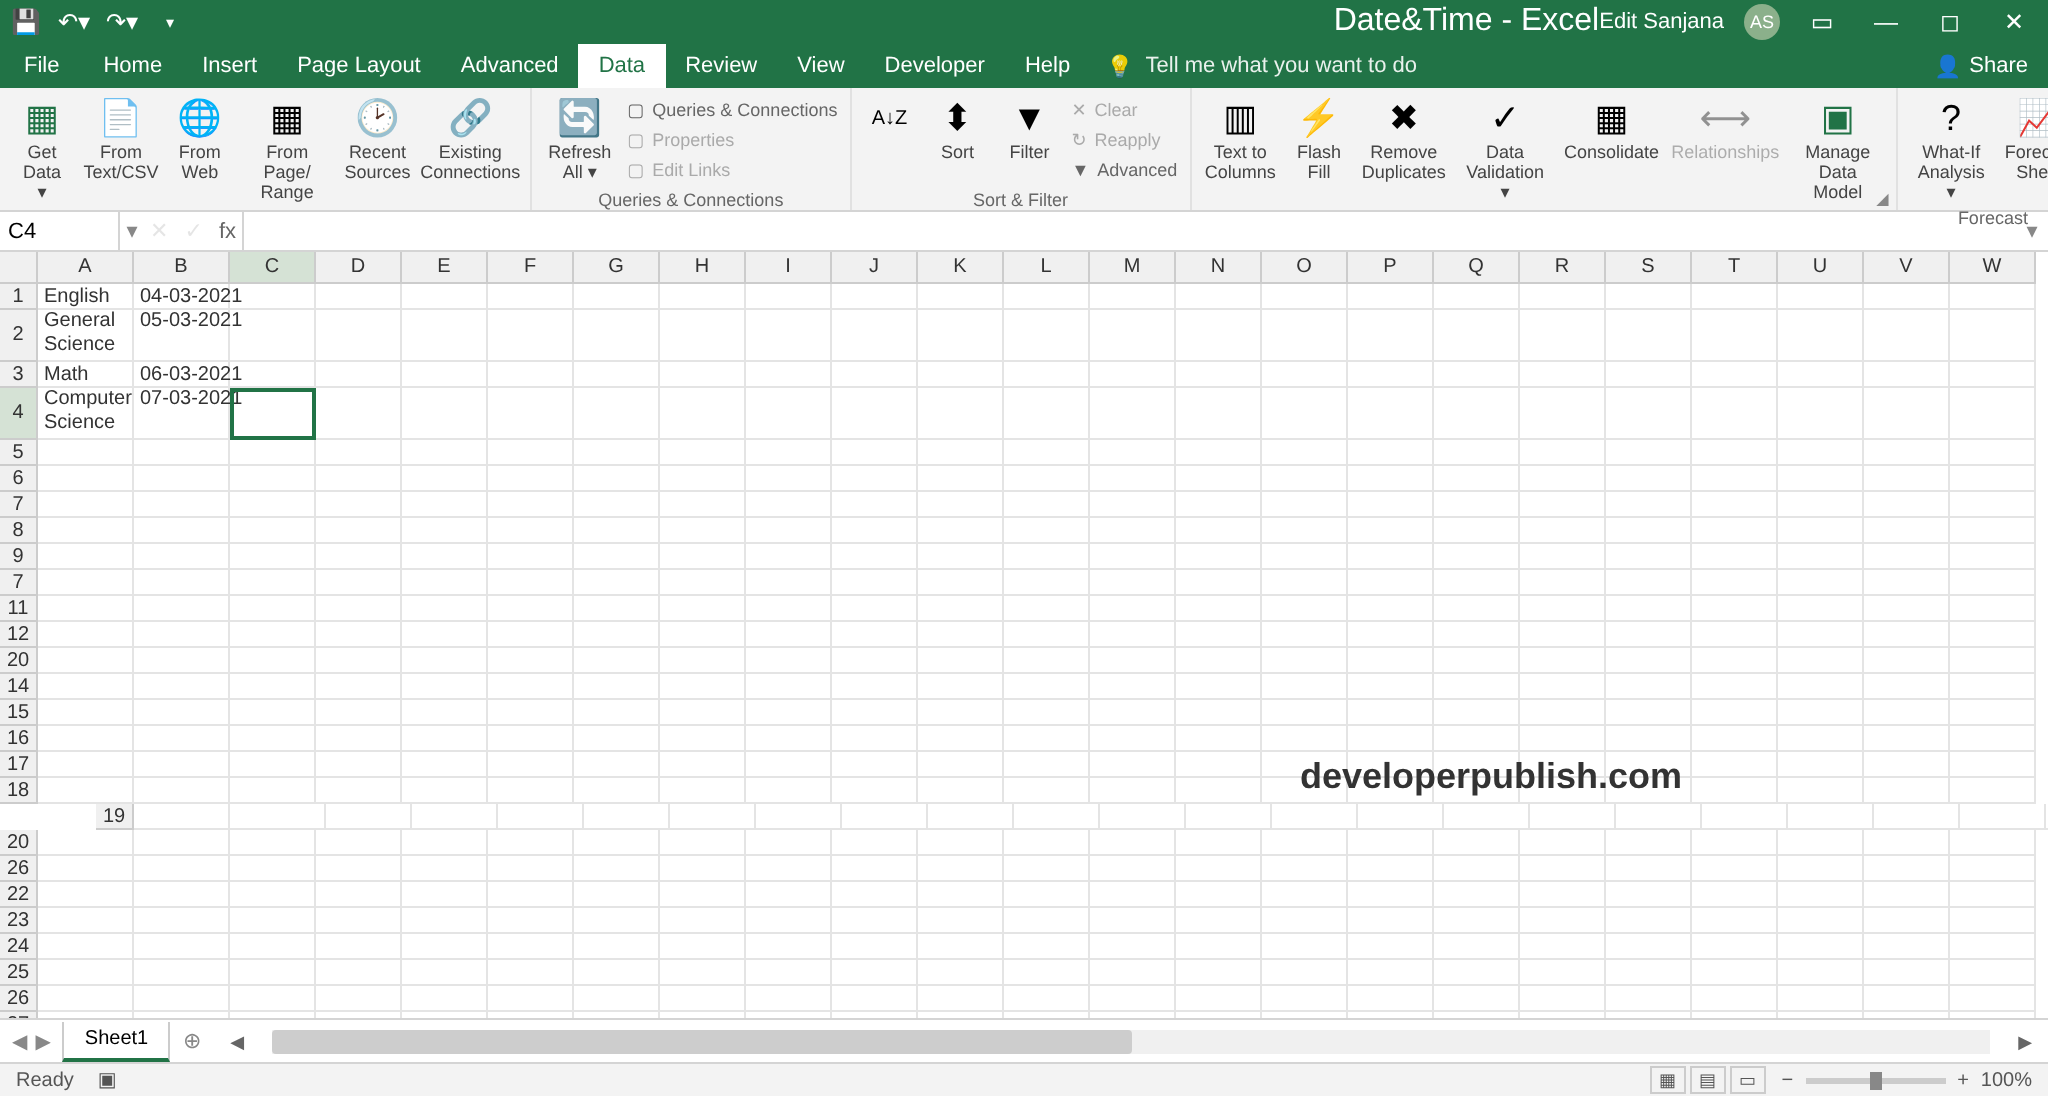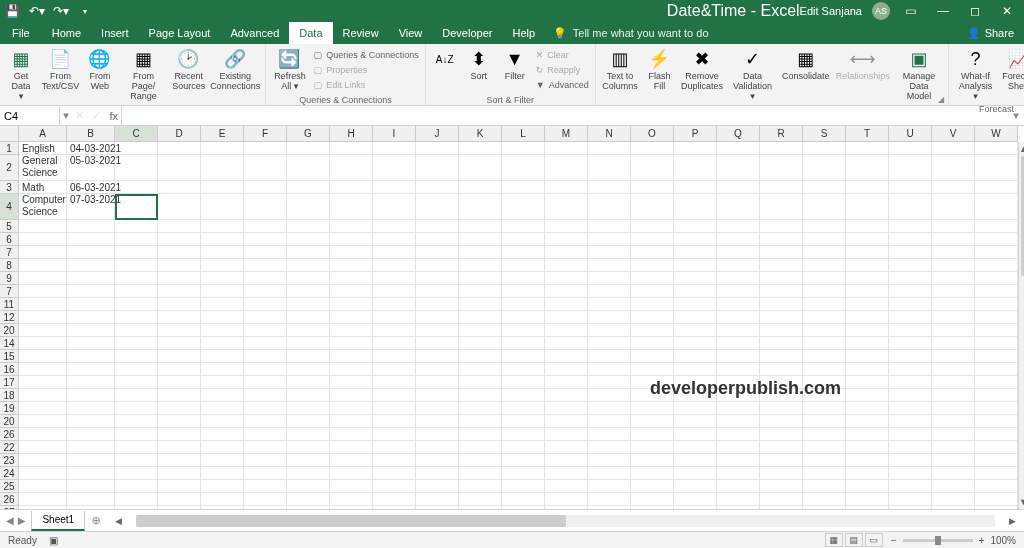--- a/index.html
+++ b/index.html
@@ -740,21 +740,21 @@
             <div class="cell" style="width: 43px; height: 13px; line-height: 13px;"></div>
             <div class="cell" style="width: 43px; height: 13px; line-height: 13px;"></div>
             <div class="cell" style="width: 43px; height: 13px; line-height: 13px;"></div>
             <div class="cell" style="width: 43px; height: 13px; line-height: 13px;"></div>
             <div class="cell" style="width: 43px; height: 13px; line-height: 13px;"></div>
             <div class="cell" style="width: 43px; height: 13px; line-height: 13px;"></div>
             <div class="cell" style="width: 43px; height: 13px; line-height: 13px;"></div>
             <div class="cell" style="width: 43px; height: 13px; line-height: 13px;"></div>
           </div>
           <div class="row">
-            <div class="row-h" style="height: 13px; line-height: 13px;">19</div>
+            <div class="row-h" style="height: 13px; line-height: 13px; margin-left: 48px;">19</div>
             <div class="cell" style="width: 48px; height: 13px; line-height: 13px;"></div>
             <div class="cell" style="width: 48px; height: 13px; line-height: 13px; text-align: right;"></div>
             <div class="cell" style="width: 43px; height: 13px; line-height: 13px;"></div>
             <div class="cell" style="width: 43px; height: 13px; line-height: 13px;"></div>
             <div class="cell" style="width: 43px; height: 13px; line-height: 13px;"></div>
             <div class="cell" style="width: 43px; height: 13px; line-height: 13px;"></div>
             <div class="cell" style="width: 43px; height: 13px; line-height: 13px;"></div>
             <div class="cell" style="width: 43px; height: 13px; line-height: 13px;"></div>
             <div class="cell" style="width: 43px; height: 13px; line-height: 13px;"></div>
             <div class="cell" style="width: 43px; height: 13px; line-height: 13px;"></div>

